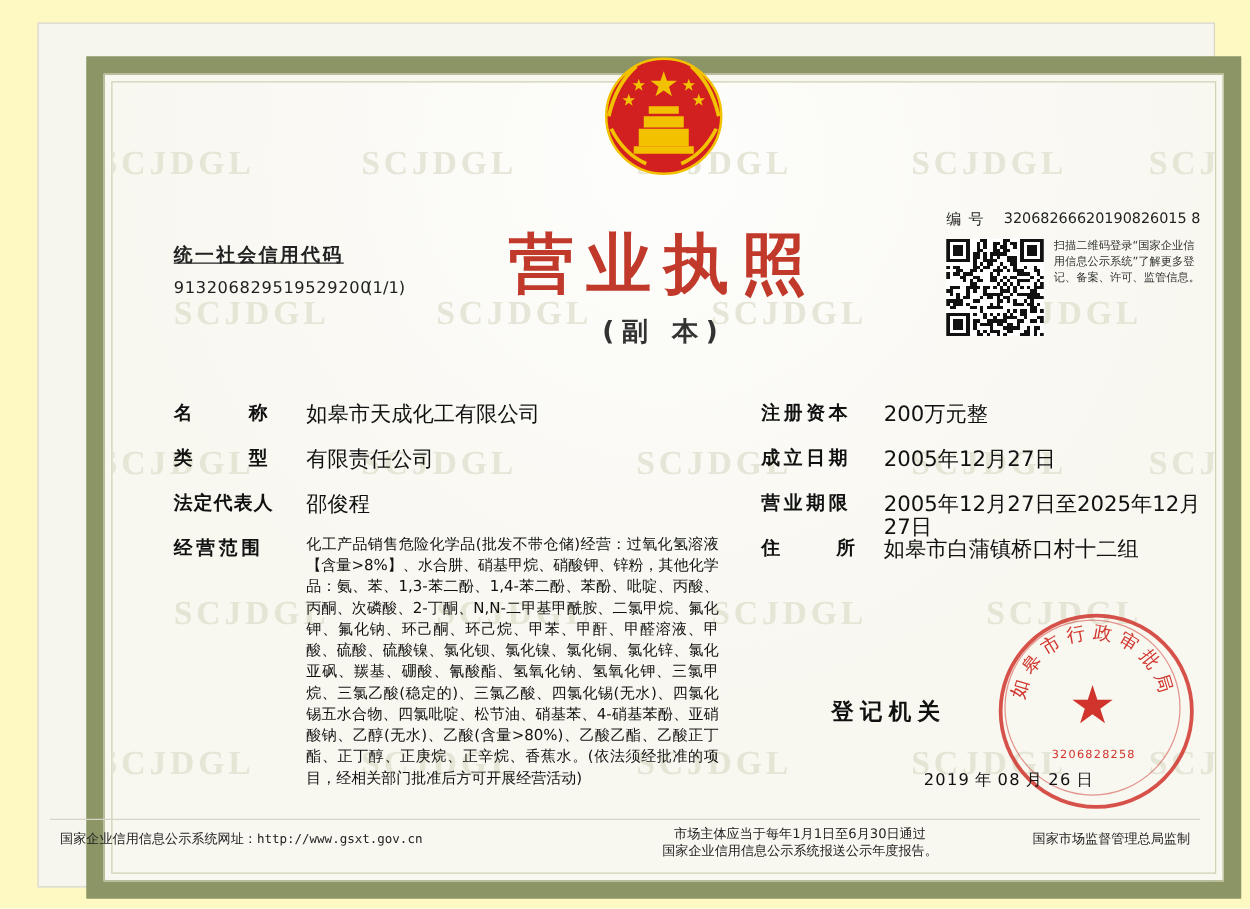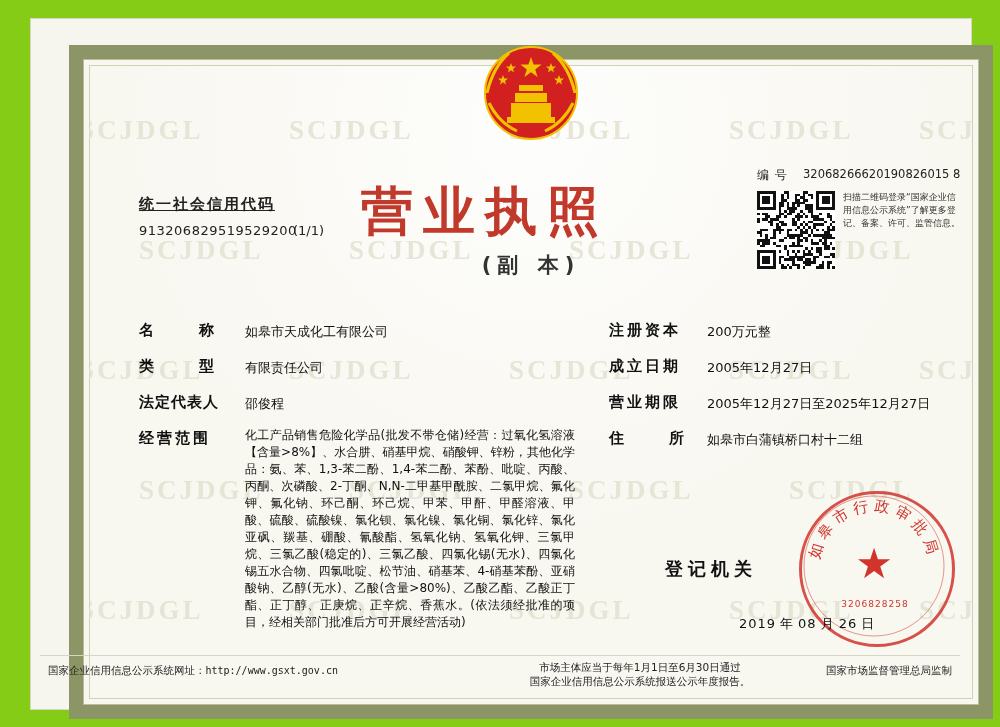--- a/index.html
+++ b/index.html
@@ -1,18 +1,18 @@
 <!DOCTYPE html>
 <html><head>
 <meta charset="utf-8">
 <style>
   html,body{margin:0;padding:0;background:#ffffff;}
   body{width:1000px;height:727px;overflow:hidden;font-family:"DejaVu Sans","Liberation Sans",sans-serif;}
 
-  .page{position:relative;width:1000px;height:727px;background:#84cc16;}
+  .page{position:relative;width:1000px;height:727px;background:#fef9c3;}
 
   
   .cert{
     position:absolute;left:30px;top:18px;width:940px;height:690px;
     background:#f7f6ee;
     border:1px solid #d8d6c6;
   }
   
   .band{
     position:absolute;left:38px;top:26px;width:924px;height:674px;
@@ -41,21 +41,21 @@
     position:absolute;color:#e2e3d2;font-size:27px;font-weight:bold;letter-spacing:3px;
     font-family:"Liberation Serif","DejaVu Serif",serif;opacity:.85;white-space:nowrap;
   }
 
   
   .emblem{position:absolute;left:440px;top:22px;width:120px;height:108px;}
   .emblem .inner{position:absolute;left:0;top:0;width:120px;height:108px;}
 
   
   .title{
-    position:absolute;left:330px;top:158px;width:340px;text-align:left;
+    position:absolute;left:330px;top:158px;width:340px;text-align:center;
     font-family:"DejaVu Sans","Liberation Sans",sans-serif;
     font-weight:bold;font-size:52px;letter-spacing:10px;color:#c0392b;
   }
   .subtitle{
     position:absolute;left:330px;top:232px;width:340px;text-align:center;
     font-size:21px;letter-spacing:6px;color:#333;font-weight:bold;
   }
 
   .usci-label{position:absolute;left:108px;top:176px;font-size:15px;letter-spacing:2px;color:#222;font-weight:bold;text-decoration:underline;}
   .usci-value{position:absolute;left:108px;top:204px;font-size:13px;color:#222;letter-spacing:.5px;}
@@ -63,21 +63,21 @@
 
   .no-label{position:absolute;left:726px;top:148px;font-size:12px;color:#222;letter-spacing:1px;}
   .no-value{position:absolute;left:772px;top:148px;font-size:11.5px;color:#222;}
 
   
   .qr{position:absolute;left:726px;top:172px;width:78px;height:78px;background:#fff;}
   .qr-note{position:absolute;left:812px;top:172px;width:118px;font-size:9px;line-height:13px;color:#333;}
 
   
   .f-label{position:absolute;font-size:15px;color:#111;font-weight:bold;letter-spacing:5px;}
-  .f-value{position:absolute;font-size:13px;color:#111;line-height:18px;text-align:right;}
+  .f-value{position:absolute;font-size:17px;color:#111;line-height:18px;}
 
   .scope-value{
     position:absolute;left:214px;top:408px;width:330px;font-size:12px;line-height:17px;color:#111;text-align:justify;
   }
 
   
   .seal{position:absolute;left:768px;top:472px;width:150px;height:150px;}
   .seal .ring{
     position:absolute;left:0;top:0;width:150px;height:150px;border-radius:50%;
     border:3px solid #d0342c;opacity:.85;

